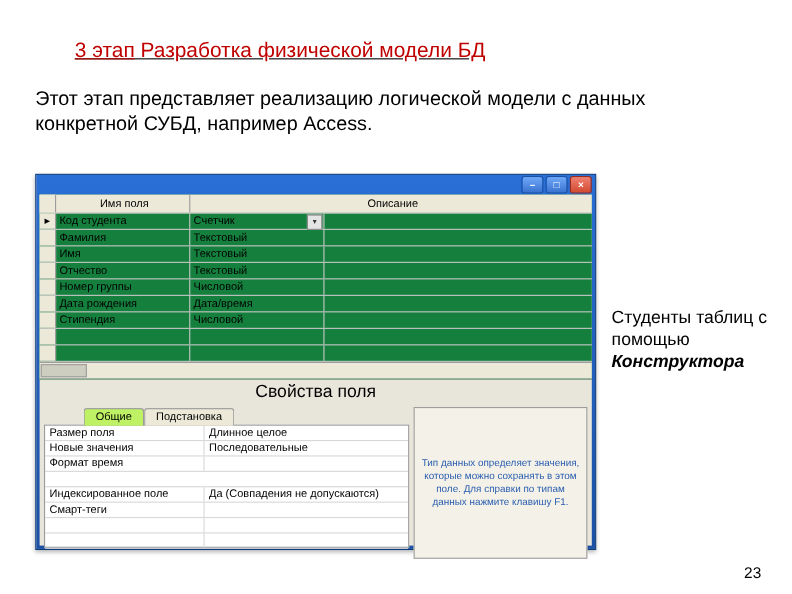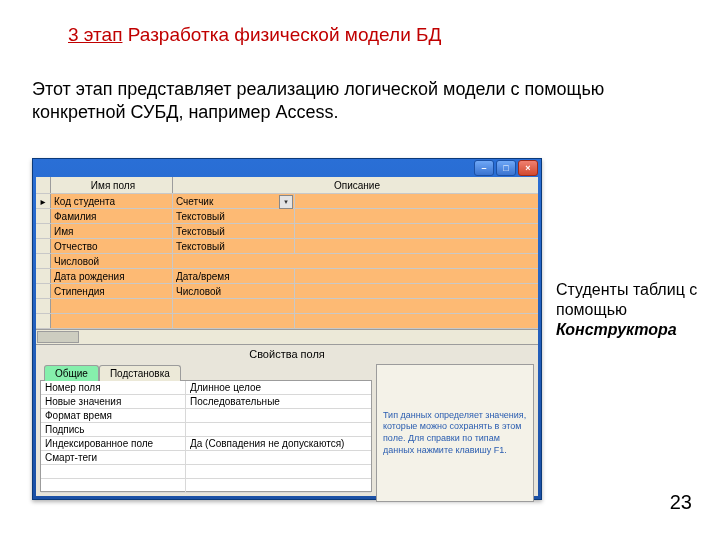--- a/index.html
+++ b/index.html
@@ -6,23 +6,24 @@
     margin: 0;
     width: 720px;
     height: 540px;
     background: #fff;
     font-family: Arial, sans-serif;
     position: relative;
     overflow: hidden;
   }
   .slide-title {
     position: absolute;
-    top: 24px;
+    top: 36px;
     left: 68px;
     font-size: 19px;
+    text-decoration: underline;
   }
   .slide-title .stage {
     color: #c00000;
     text-decoration: underline;
   }
   .slide-title .rest {
     color: #c00000;
   }
   .intro {
     position: absolute;
@@ -84,21 +85,21 @@
     padding-left: 6px;
     gap: 6px;
   }
   .subtitle .ticon {
     width: 12px; height: 12px;
     background: #fff;
     border: 1px solid #cfcfcf;
     display: inline-block;
   }
   .grid {
-    background: #fdba74;
+    background: #15803d;
     border-bottom: 1px solid #9c9c9c;
   }
   .grow {
     display: flex;
     border-bottom: 1px solid #c8c8c8;
     height: 14px;
     font-size: 10px;
   }
   .grow .rowhdr {
     width: 14px;
@@ -132,21 +133,21 @@
   }
   .scrollstub {
     height: 14px;
     background: #ece9d8;
     border-top: 1px solid #9c9c9c;
     display:flex;
   }
   .scrollstub .thumb { width: 40px; background: #cdcdc0; border:1px solid #9c9c9c; margin:1px; }
   .props-label {
     text-align: center;
-    font-size: 11px;
+    font-size: 16px;
     padding: 3px 0 4px 0;
     color: #000;
   }
   .props {
     display: flex;
     gap: 0;
     padding: 0 4px;
     align-items: flex-start;
   }
   .tabs-col {
@@ -161,21 +162,22 @@
   }
   .tab {
     font-size: 10px;
     padding: 2px 10px;
     background: #ece9d8;
     border: 1px solid #9c9c9c;
     border-bottom: none;
     border-radius: 3px 3px 0 0;
   }
   .tab.active {
-    background: #86efac;
+    background: #bef264;
+    margin-left: 32px;
   }
   .tabbody {
     background: #fff;
     border: 1px solid #9c9c9c;
     height: 110px;
   }
   .prow {
     display: flex;
     border-bottom: 1px solid #d8d8d8;
     height: 13px;
@@ -185,51 +187,52 @@
   .prow .pv { flex:1; padding-left: 4px; display:flex; align-items:center; }
   .hint {
     flex: 1;
     background: #f4f2e8;
     border: 1px solid #9c9c9c;
     height: 124px;
     margin-left: 4px;
     display: flex;
     align-items: center;
     justify-content: center;
+    text-align: center;
     font-size: 9px;
     color: #2a5db0;
     padding: 6px;
     line-height: 1.3;
   }
   .sidecap {
     position: absolute;
     top: 280px;
     left: 556px;
     width: 150px;
     font-size: 16px;
     color: #000;
     line-height: 1.25;
   }
   .sidecap .em { font-style: italic; font-weight: bold; }
   .pagenum {
     position: absolute;
-    bottom: 26px;
+    bottom: 12px;
     right: 28px;
-    font-size: 20px;
+    font-size: 14px;
     color: #000;
   }
 </style>
 </head>
 <body>
 
 <div class="slide-title">
   <span class="stage">3 этап</span><span class="rest">  Разработка физической модели БД</span>
 </div>
 
-<div class="intro">Этот этап представляет реализацию логической модели с помощью конкретной СУБД, например Access.</div>
+<div class="intro">Этот этап представляет реализацию логической модели с данных конкретной СУБД, например Access.</div>
 
 <div class="win">
   <div class="titlebar">
     <div class="tbtn">–</div>
     <div class="tbtn">□</div>
     <div class="tbtn close">×</div>
   </div>
   <div class="inner">
 
     <div class="grid">
@@ -261,20 +264,21 @@
         <div class="c3"></div>
       </div>
       <div class="grow">
         <div class="rowhdr"></div>
         <div class="c1">Отчество</div>
         <div class="c2">Текстовый</div>
         <div class="c3"></div>
       </div>
       <div class="grow">
         <div class="rowhdr"></div>
+        <div class="c1">Номер группы</div>
         <div class="c2">Числовой</div>
         <div class="c3"></div>
       </div>
       <div class="grow">
         <div class="rowhdr"></div>
         <div class="c1">Дата рождения</div>
         <div class="c2">Дата/время</div>
         <div class="c3"></div>
       </div>
       <div class="grow">
@@ -303,33 +307,32 @@
     <div class="props-label">Свойства поля</div>
 
     <div class="props">
       <div class="tabs-col">
         <div class="tabstrip">
           <div class="tab active">Общие</div>
           <div class="tab">Подстановка</div>
         </div>
         <div class="tabbody">
           <div class="prow">
-            <div class="pl">Номер поля</div>
+            <div class="pl">Размер поля</div>
             <div class="pv">Длинное целое</div>
           </div>
           <div class="prow">
             <div class="pl">Новые значения</div>
             <div class="pv">Последовательные</div>
           </div>
           <div class="prow">
             <div class="pl">Формат время</div>
             <div class="pv"></div>
           </div>
           <div class="prow">
-            <div class="pl">Подпись</div>
             <div class="pv"></div>
           </div>
           <div class="prow">
             <div class="pl">Индексированное поле</div>
             <div class="pv">Да (Совпадения не допускаются)</div>
           </div>
           <div class="prow">
             <div class="pl">Смарт-теги</div>
             <div class="pv"></div>
           </div>

